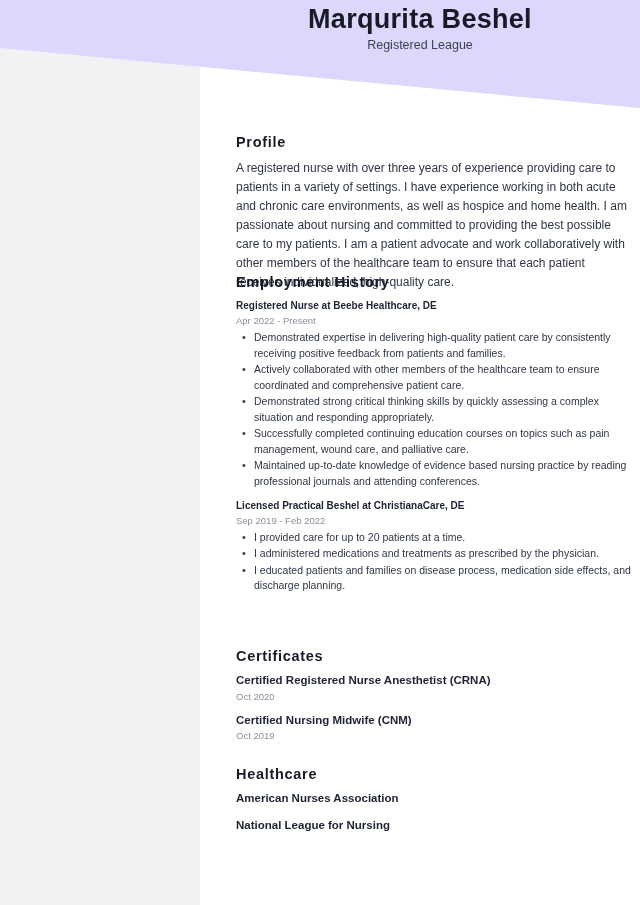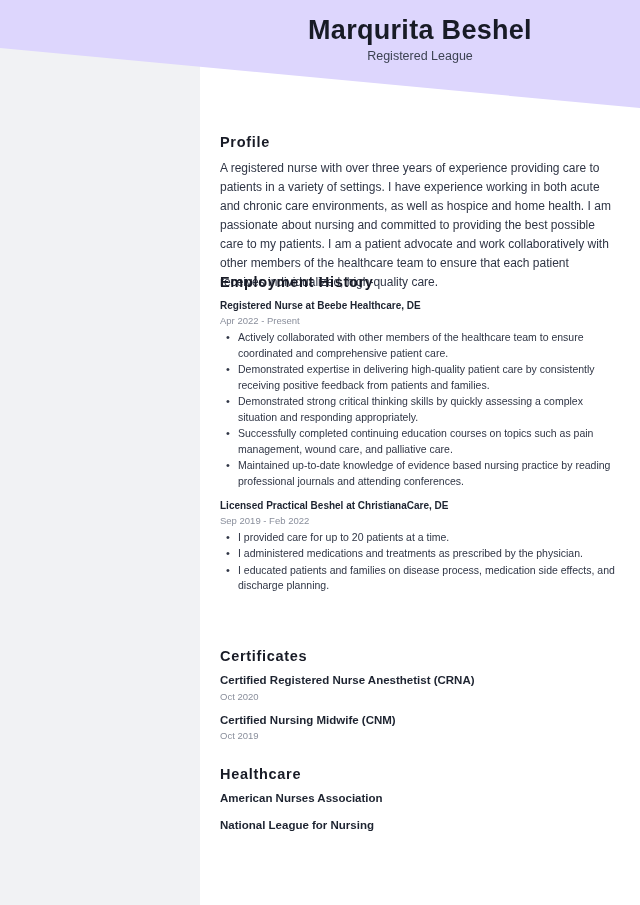--- a/index.html
+++ b/index.html
@@ -29,21 +29,21 @@
   .header {
     position: absolute;
     left: 0; top: 0;
     width: 640px; height: 120px;
     z-index: 3;
     pointer-events: none;
   }
   .header svg { display: block; width: 640px; height: 120px; }
   .header-text {
     position: absolute;
-    left: 200px; top: 15px;
+    left: 200px; top: 4px;
     width: 440px;
     text-align: center;
     z-index: 4;
   }
   .name {
     font-size: 27px;
     font-weight: bold;
     color: #181b26;
     letter-spacing: 0.3px;
     line-height: 1.15;
@@ -146,21 +146,21 @@
     color: #2f3545;
     line-height: 1.85;
   }
 
   
   .main {
     position: absolute;
     left: 220px; top: 0;
     width: 400px;
   }
-  .main-sec { position: absolute; left: 0; width: 395px; }
+  .main-sec { position: absolute; left: 16px; width: 395px; }
   .main-h {
     font-size: 14.5px;
     font-weight: bold;
     color: #181b26;
     letter-spacing: 0.7px;
     margin-bottom: 9px;
   }
   .body-text {
     font-size: 12px;
     color: #2f3545;
@@ -360,22 +360,22 @@
       <div class="body-text">A registered nurse with over three years of experience providing care to patients in a variety of settings. I have experience working in both acute and chronic care environments, as well as hospice and home health. I am passionate about nursing and committed to providing the best possible care to my patients. I am a patient advocate and work collaboratively with other members of the healthcare team to ensure that each patient receives individualized, high-quality care.</div>
     </div>
 
     <div class="main-sec" style="top:274px;">
       <div class="main-h">Employment History</div>
       <div id="employment-list">
           <div style="margin-bottom: 10px;">
             <div class="job-head">Registered Nurse at Beebe Healthcare, DE</div>
             <div class="job-date">Apr 2022 - Present</div>
             <ul class="bullets">
+              <li>Demonstrated expertise in delivering high-quality patient care by consistently receiving positive feedback from patients and families.</li>
               <li>Actively collaborated with other members of the healthcare team to ensure coordinated and comprehensive patient care.</li>
-              <li>Demonstrated expertise in delivering high-quality patient care by consistently receiving positive feedback from patients and families.</li>
               <li>Demonstrated strong critical thinking skills by quickly assessing a complex situation and responding appropriately.</li>
               <li>Successfully completed continuing education courses on topics such as pain management, wound care, and palliative care.</li>
               <li>Maintained up-to-date knowledge of evidence based nursing practice by reading professional journals and attending conferences.</li>
             </ul>
           </div>
           <div style="margin-bottom: 10px;">
             <div class="job-head">Licensed Practical Beshel at ChristianaCare, DE</div>
             <div class="job-date">Sep 2019 - Feb 2022</div>
             <ul class="bullets">
               <li>I provided care for up to 20 patients at a time.</li>

